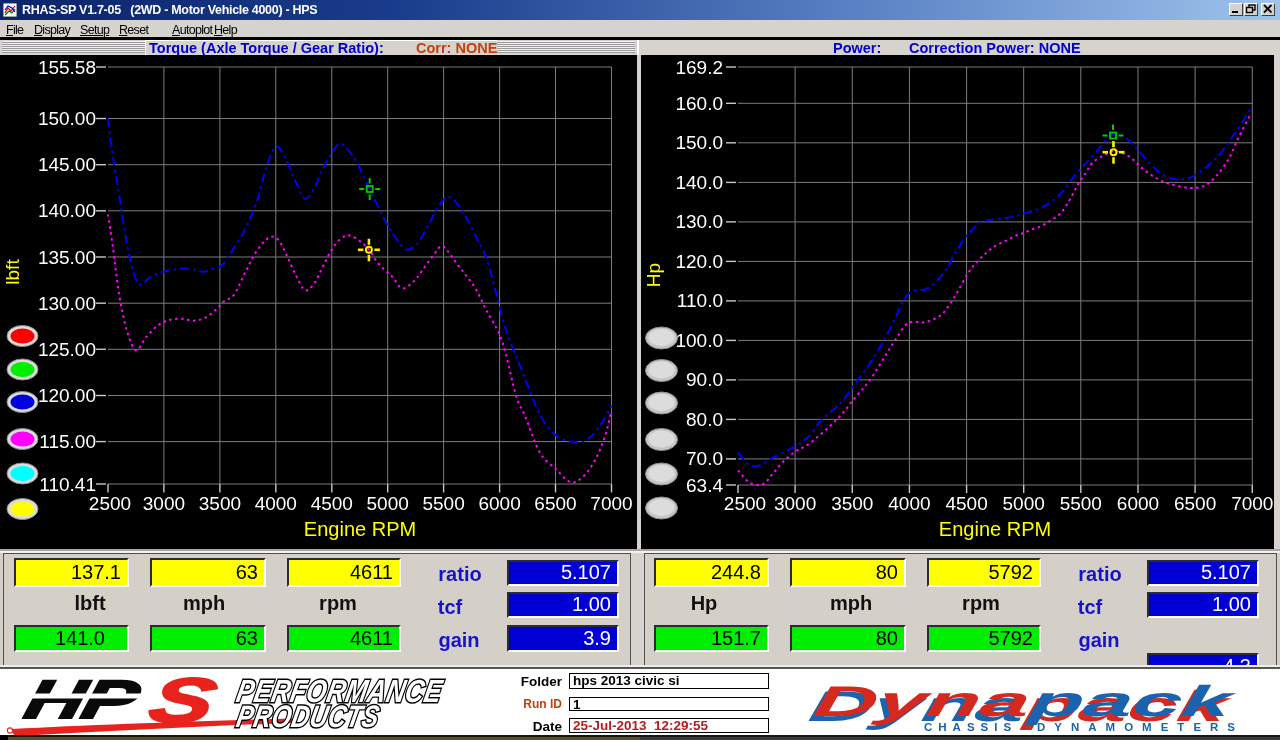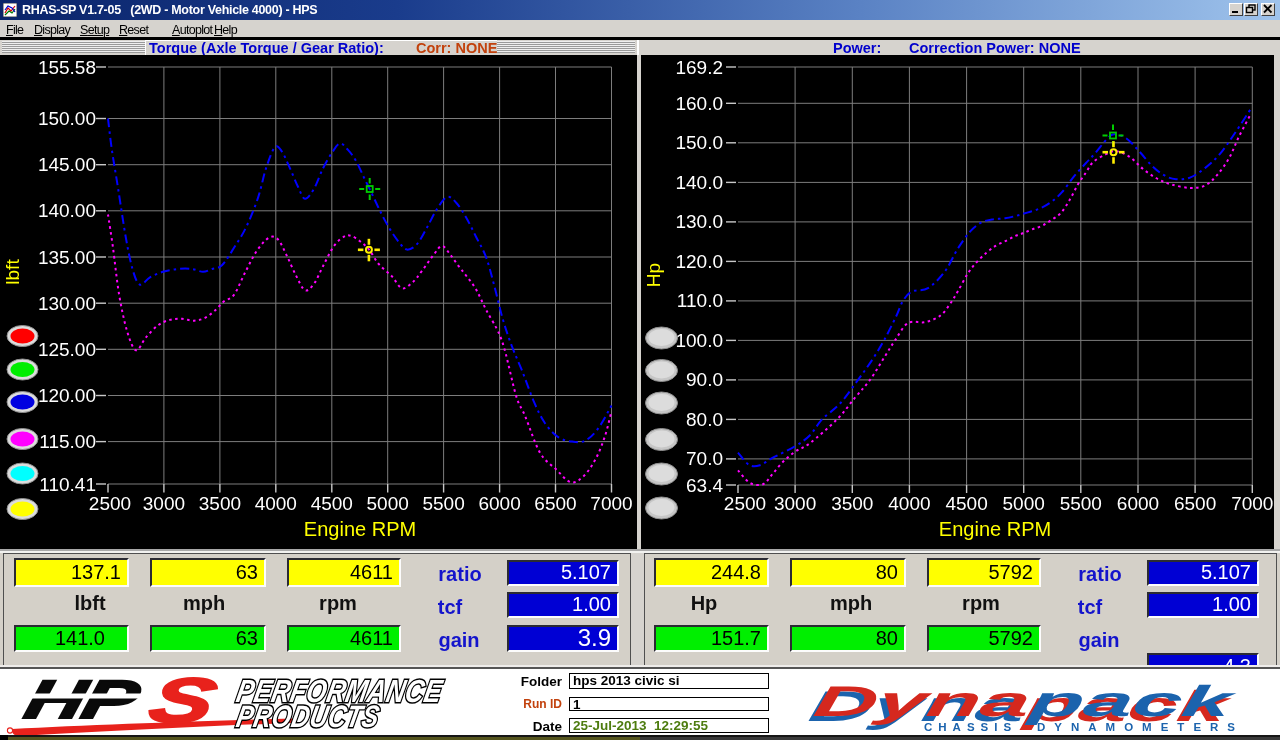--- a/index.html
+++ b/index.html
@@ -250,21 +250,21 @@
 <div style="position:absolute;left:150px;top:625px;width:116px;height:27px;background:#00ef00;border-top:2px solid #2b2b33;border-left:2px solid #2b2b33;border-bottom:2px solid #fcfcfc;border-right:2px solid #fcfcfc;box-sizing:border-box;font-size:20px;color:#000;text-align:right;padding-right:6px;line-height:22px;">63</div>
 <div style="position:absolute;left:287px;top:625px;width:114px;height:27px;background:#00ef00;border-top:2px solid #2b2b33;border-left:2px solid #2b2b33;border-bottom:2px solid #fcfcfc;border-right:2px solid #fcfcfc;box-sizing:border-box;font-size:20px;color:#000;text-align:right;padding-right:6px;line-height:22px;">4611</div>
 <div style="position:absolute;left:30px;top:592px;width:120px;text-align:center;font-size:20px;font-weight:bold;color:#111;">lbft</div>
 <div style="position:absolute;left:144px;top:592px;width:120px;text-align:center;font-size:20px;font-weight:bold;color:#111;">mph</div>
 <div style="position:absolute;left:278px;top:592px;width:120px;text-align:center;font-size:20px;font-weight:bold;color:#111;">rpm</div>
 <div style="position:absolute;left:400px;top:563px;width:120px;text-align:center;font-size:20px;font-weight:bold;color:#1414cc;">ratio</div>
 <div style="position:absolute;left:390px;top:596px;width:120px;text-align:center;font-size:20px;font-weight:bold;color:#1414cc;">tcf</div>
 <div style="position:absolute;left:399px;top:629px;width:120px;text-align:center;font-size:20px;font-weight:bold;color:#1414cc;">gain</div>
 <div style="position:absolute;left:507px;top:560px;width:112px;height:26px;background:#0000d4;border-top:2px solid #2b2b33;border-left:2px solid #2b2b33;border-bottom:2px solid #fcfcfc;border-right:2px solid #fcfcfc;box-sizing:border-box;font-size:20px;color:#fff;text-align:right;padding-right:6px;line-height:21px;">5.107</div>
 <div style="position:absolute;left:507px;top:592px;width:112px;height:26px;background:#0000d4;border-top:2px solid #2b2b33;border-left:2px solid #2b2b33;border-bottom:2px solid #fcfcfc;border-right:2px solid #fcfcfc;box-sizing:border-box;font-size:20px;color:#fff;text-align:right;padding-right:6px;line-height:21px;">1.00</div>
-<div style="position:absolute;left:507px;top:625px;width:112px;height:27px;background:#0000d4;border-top:2px solid #2b2b33;border-left:2px solid #2b2b33;border-bottom:2px solid #fcfcfc;border-right:2px solid #fcfcfc;box-sizing:border-box;font-size:24px;color:#fff;text-align:right;padding-right:6px;line-height:22px;">3.9</div>
+<div style="position:absolute;left:507px;top:625px;width:112px;height:27px;background:#0000d4;border-top:2px solid #2b2b33;border-left:2px solid #2b2b33;border-bottom:2px solid #fcfcfc;border-right:2px solid #fcfcfc;box-sizing:border-box;font-size:20px;color:#fff;text-align:right;padding-right:6px;line-height:22px;">3.9</div>
 <div style="position:absolute;left:654px;top:558px;width:115px;height:29px;background:#ffff00;border-top:2px solid #2b2b33;border-left:2px solid #2b2b33;border-bottom:2px solid #fcfcfc;border-right:2px solid #fcfcfc;box-sizing:border-box;font-size:20px;color:#000;text-align:right;padding-right:6px;line-height:24px;">244.8</div>
 <div style="position:absolute;left:790px;top:558px;width:116px;height:29px;background:#ffff00;border-top:2px solid #2b2b33;border-left:2px solid #2b2b33;border-bottom:2px solid #fcfcfc;border-right:2px solid #fcfcfc;box-sizing:border-box;font-size:20px;color:#000;text-align:right;padding-right:6px;line-height:24px;">80</div>
 <div style="position:absolute;left:927px;top:558px;width:114px;height:29px;background:#ffff00;border-top:2px solid #2b2b33;border-left:2px solid #2b2b33;border-bottom:2px solid #fcfcfc;border-right:2px solid #fcfcfc;box-sizing:border-box;font-size:20px;color:#000;text-align:right;padding-right:6px;line-height:24px;">5792</div>
 <div style="position:absolute;left:654px;top:625px;width:115px;height:27px;background:#00ef00;border-top:2px solid #2b2b33;border-left:2px solid #2b2b33;border-bottom:2px solid #fcfcfc;border-right:2px solid #fcfcfc;box-sizing:border-box;font-size:20px;color:#000;text-align:right;padding-right:6px;line-height:22px;">151.7</div>
 <div style="position:absolute;left:790px;top:625px;width:116px;height:27px;background:#00ef00;border-top:2px solid #2b2b33;border-left:2px solid #2b2b33;border-bottom:2px solid #fcfcfc;border-right:2px solid #fcfcfc;box-sizing:border-box;font-size:20px;color:#000;text-align:right;padding-right:6px;line-height:22px;">80</div>
 <div style="position:absolute;left:927px;top:625px;width:114px;height:27px;background:#00ef00;border-top:2px solid #2b2b33;border-left:2px solid #2b2b33;border-bottom:2px solid #fcfcfc;border-right:2px solid #fcfcfc;box-sizing:border-box;font-size:20px;color:#000;text-align:right;padding-right:6px;line-height:22px;">5792</div>
 <div style="position:absolute;left:644px;top:592px;width:120px;text-align:center;font-size:20px;font-weight:bold;color:#111;">Hp</div>
 <div style="position:absolute;left:791px;top:592px;width:120px;text-align:center;font-size:20px;font-weight:bold;color:#111;">mph</div>
 <div style="position:absolute;left:921px;top:592px;width:120px;text-align:center;font-size:20px;font-weight:bold;color:#111;">rpm</div>
 <div style="position:absolute;left:1040px;top:563px;width:120px;text-align:center;font-size:20px;font-weight:bold;color:#1414cc;">ratio</div>
@@ -296,21 +296,21 @@
 <g transform="translate(235,58.5) skewX(-11) scale(0.8,1)">
         <text x="0" y="0" font-size="31" font-weight="bold" font-style="italic" fill="#fff" stroke="#000" stroke-width="3" paint-order="stroke" letter-spacing="0.5">PRODUCTS</text>
       </g>
 </g>
   </svg>
 <div style="position:absolute;left:462px;top:674px;width:100px;text-align:right;font-size:13.5px;font-weight:bold;color:#000;">Folder</div>
 <div style="position:absolute;left:462px;top:697px;width:100px;text-align:right;font-size:12px;font-weight:bold;color:#c2410c;">Run ID</div>
 <div style="position:absolute;left:462px;top:719px;width:100px;text-align:right;font-size:13.5px;font-weight:bold;color:#000;">Date</div>
 <div style="position:absolute;left:569px;top:673px;width:200px;height:16px;background:#fff;border:1px solid #000;box-sizing:border-box;font-size:13.5px;font-weight:bold;color:#000;padding-left:3px;line-height:14.5px;">hps 2013 civic si</div>
 <div style="position:absolute;left:569px;top:696.5px;width:200px;height:14.5px;background:#fff;border:1px solid #000;box-sizing:border-box;font-size:13.5px;font-weight:bold;color:#000;padding-left:3px;line-height:13.0px;">1</div>
-<div style="position:absolute;left:569px;top:718px;width:200px;height:14.5px;background:#fff;border:1px solid #000;box-sizing:border-box;font-size:13.5px;font-weight:bold;color:#4d7c0f;padding-left:3px;line-height:13.0px;">25-Jul-2013&nbsp;&nbsp;12:29:55</div>
+<div style="position:absolute;left:569px;top:718px;width:200px;height:14.5px;background:#fff;border:1px solid #000;box-sizing:border-box;font-size:13.5px;font-weight:bold;color:#b91c1c;padding-left:3px;line-height:13.0px;">25-Jul-2013&nbsp;&nbsp;12:29:55</div>
 <svg width="480" height="72" style="position:absolute;left:800px;top:668px">
 <g font-family="Liberation Sans, sans-serif">
 <g transform="translate(12,48) skewX(-10)">
         <g transform="scale(2.05,1)">
           <text x="-2" y="5" font-size="43" font-weight="bold" font-style="italic" fill="#1b63ad">Dyna</text>
           <text x="0" y="0" font-size="43" font-weight="bold" font-style="italic" fill="#d5281e">Dyna</text>
         </g>
       </g>
 <g transform="translate(228,48) skewX(-10)">
         <g transform="scale(2.05,1)">

